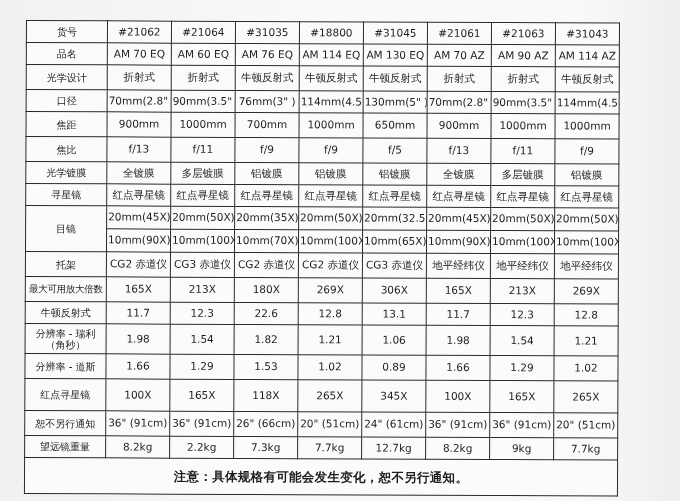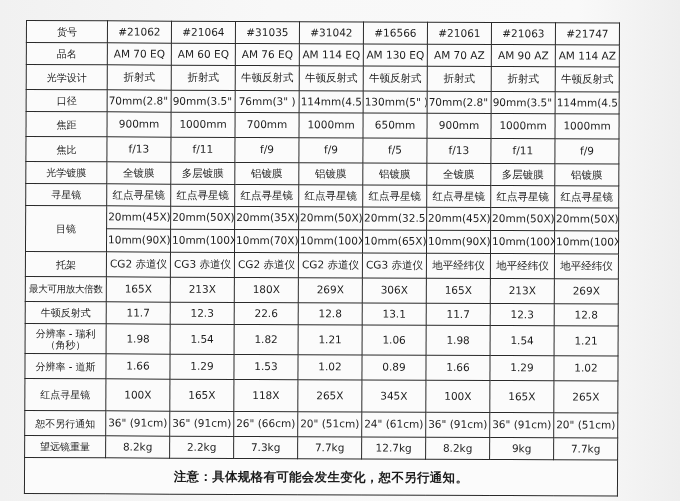--- a/index.html
+++ b/index.html
@@ -81,25 +81,25 @@
       <col class="c-val">
       <col class="c-val">
   </colgroup>
   <tbody id="spec-body">
 
     <tr class="h-std">
       <td class="rowhead">货号</td>
       <td>#21062</td>
       <td>#21064</td>
       <td>#31035</td>
-      <td>#31042</td>
-      <td>#16566</td>
+      <td>#18800</td>
+      <td>#31045</td>
       <td>#21061</td>
       <td>#21063</td>
-      <td>#21747</td>
+      <td>#31043</td>
     </tr>
   <tr class="h-std">
         <td class="rowhead">品名</td>
         <td>AM 70 EQ</td>
         <td>AM 60 EQ</td>
         <td>AM 76 EQ</td>
         <td>AM 114 EQ</td>
         <td>AM 130 EQ</td>
         <td>AM 70 AZ</td>
         <td>AM 90 AZ</td>

